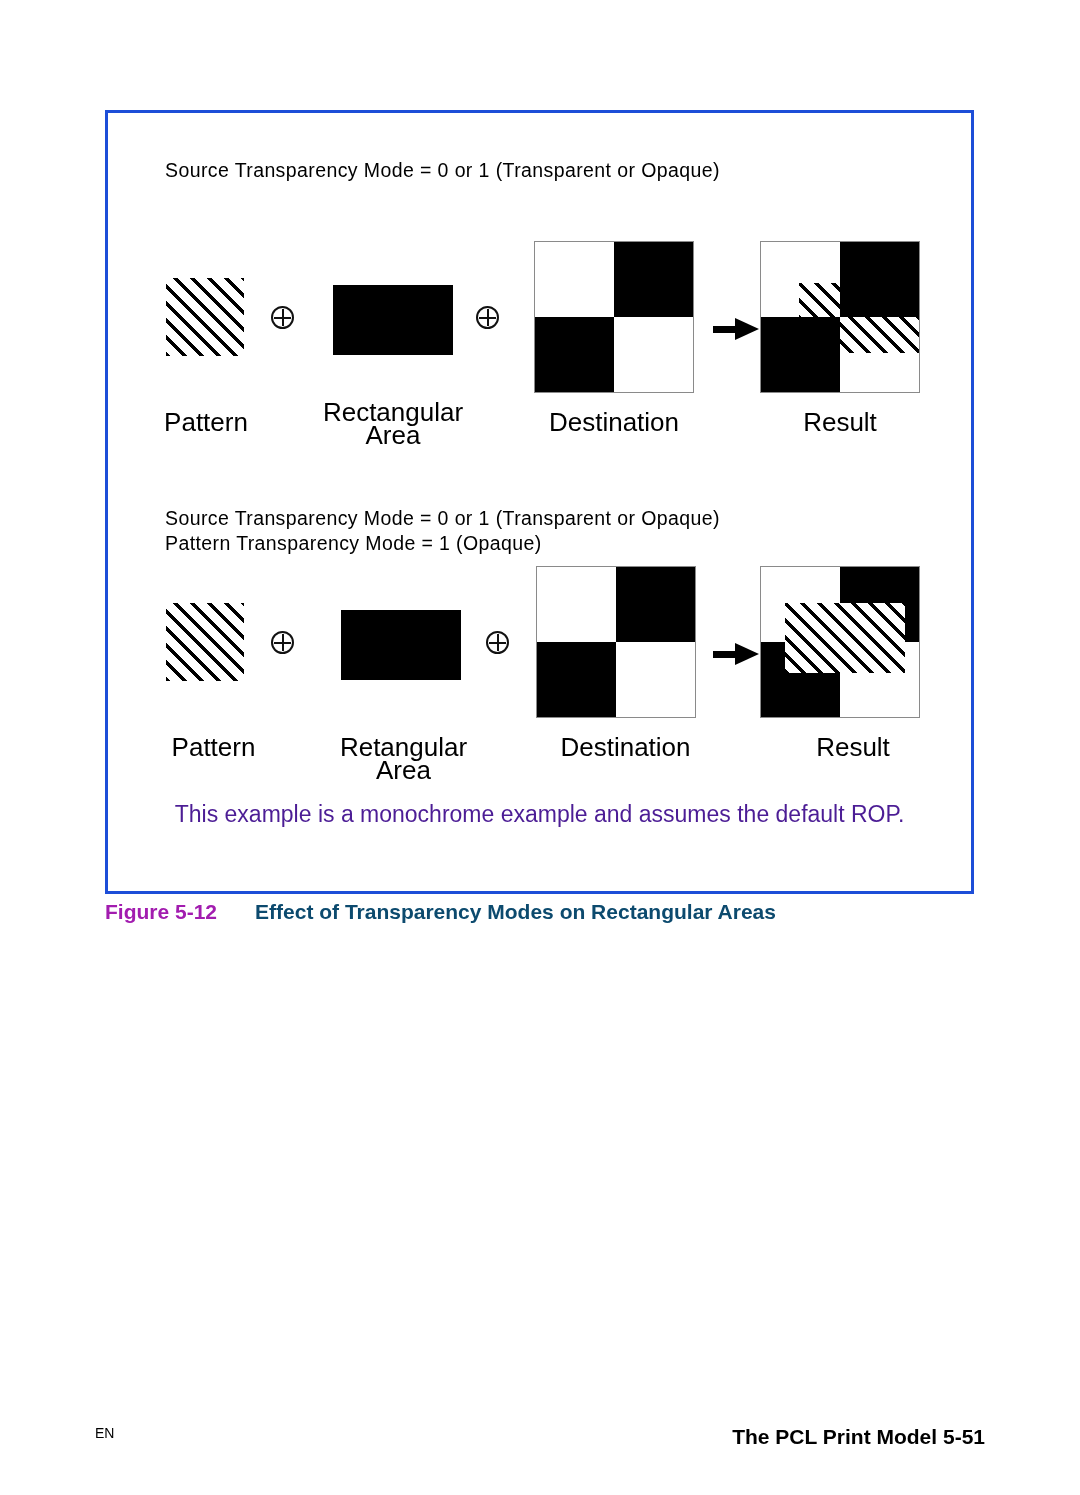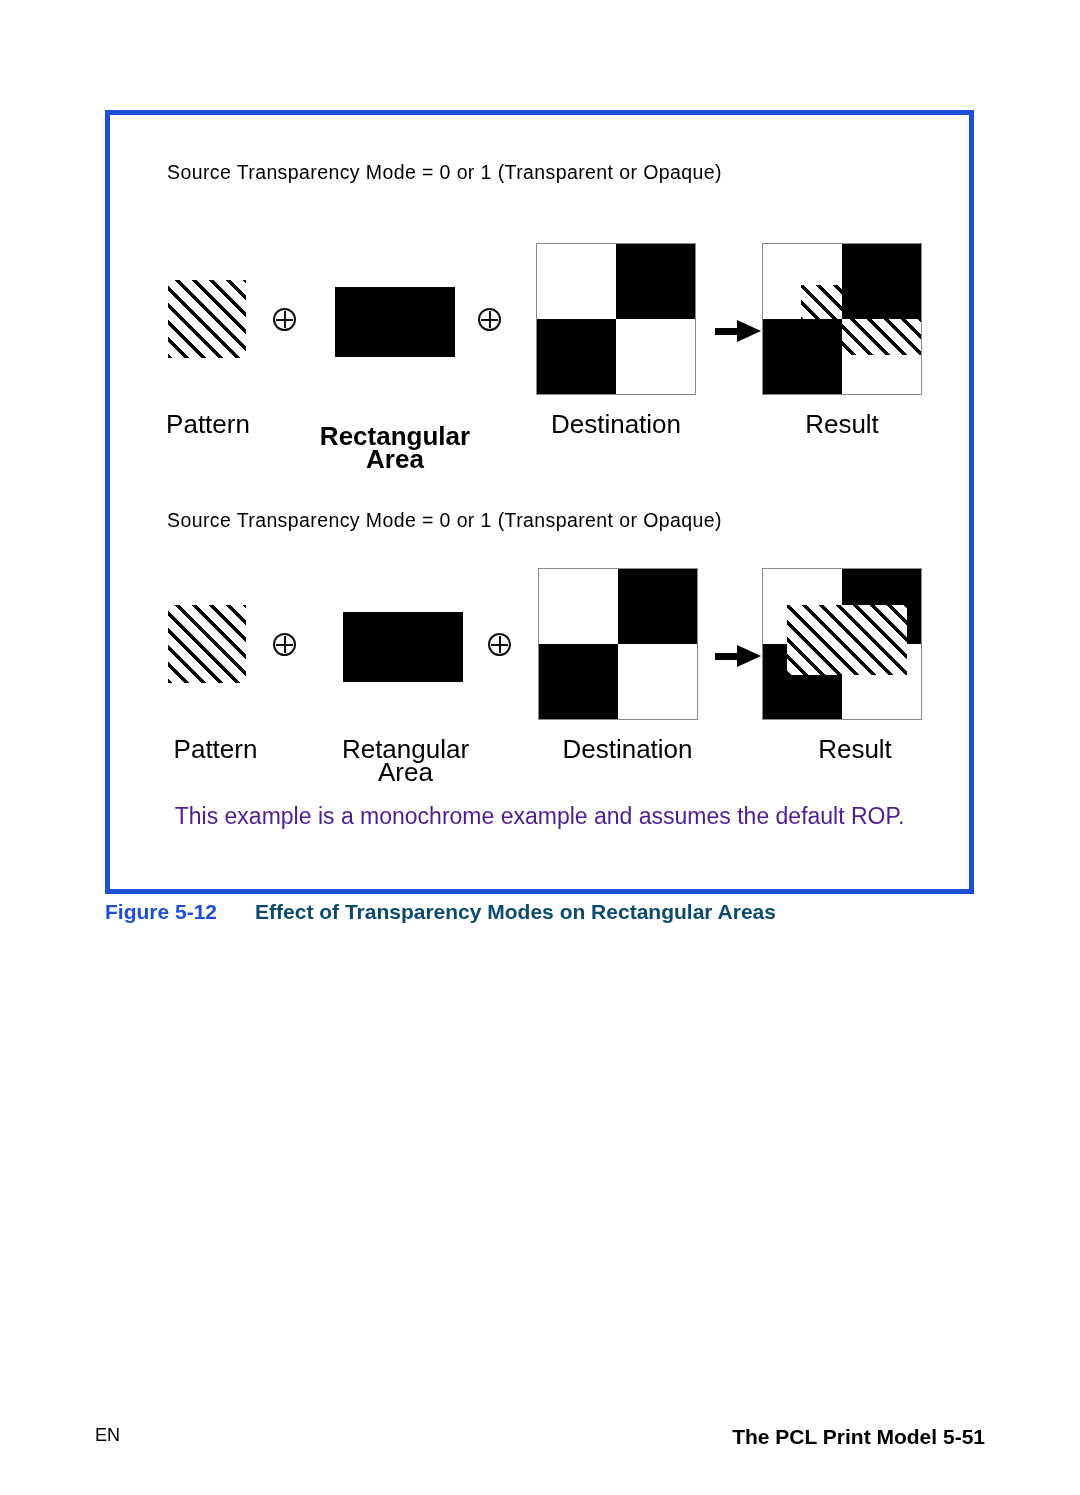--- a/index.html
+++ b/index.html
@@ -16,21 +16,21 @@
     overflow: hidden;
   }
 
   
   #figure-frame {
     position: absolute;
     left: 105px;
     top: 110px;
     width: 869px;
     height: 784px;
-    border: 5px solid #1d4ed8;
+    border: 3px solid #1d4ed8;
     box-sizing: border-box;
     background: #ffffff;
   }
 
   
   .mode-lines {
     position: absolute;
     font-family: "Liberation Sans", sans-serif;
     font-size: 19.5px;
     line-height: 25px;
@@ -164,35 +164,35 @@
   
   #figure-caption {
     position: absolute;
     left: 105px;
     top: 900px;
     width: 880px;
     font-size: 21px;
     font-weight: bold;
     white-space: nowrap;
   }
-  #figure-caption .cap-num { color: #1d4ed8; margin-top: 12px; }
+  #figure-caption .cap-num { color: #a21caf; margin-top: 12px; }
   #figure-caption .cap-gap { display: inline-block; width: 38px; }
   #figure-caption .cap-title { color: #0c4a6e; }
 
   
   #page-footer {
     position: absolute;
     left: 95px;
     right: 95px;
     top: 1425px;
     height: 24px;
   }
   #footer-left {
     position: absolute; left: 0; top: 0;
-    font-size: 18px;
+    font-size: 14px;
   }
   #footer-right {
     position: absolute; right: 0; top: 0;
     font-size: 21px;
     font-weight: bold;
     white-space: nowrap;
     text-align: center;
   }
 </style>
 </head>
@@ -226,27 +226,28 @@
 
   <div class="result-box" style="left:652px; top:128px;">
     <div class="result-q q-tl fill-white"></div>
     <div class="result-q q-tr fill-black"></div>
     <div class="result-q q-bl fill-black"></div>
     <div class="result-q q-br fill-white"></div>
     <div class="hatch-overlay transparent-bg" style="left:38px; top:41px; width:120px; height:70px;"></div>
   </div>
 
   <div class="elem-label" style="left:18px;  top:298px; width:160px;">Pattern</div>
-  <div class="elem-label" style="left:205px; top:310px; width:160px;font-weight:bold;">Rectangular
+  <div class="elem-label" style="left:205px; top:288px; width:160px;">Rectangular
 Area</div>
   <div class="elem-label" style="left:426px; top:298px; width:160px;">Destination</div>
   <div class="elem-label" style="left:652px; top:298px; width:160px;">Result</div>
 
   <div id="panel-2-modes" class="mode-lines">
     <div>Source Transparency Mode = 0 or 1 (Transparent or Opaque)</div>
+    <div>Pattern Transparency Mode = 1 (Opaque)</div>
   </div>
 
   <div class="pattern-swatch" style="left:58px; top:490px;"></div>
 
   <div class="op-plus" style="left:163px; top:518px;"></div>
 
   <div class="rect-area" style="left:233px; top:497px;"></div>
 
   <div class="op-plus" style="left:378px; top:518px;"></div>
 

